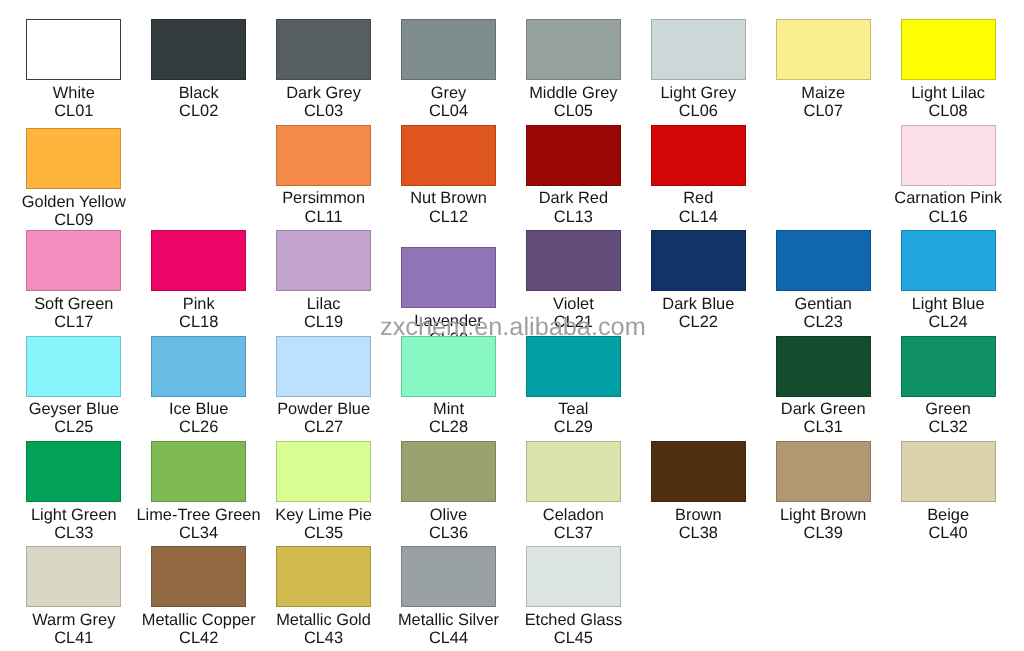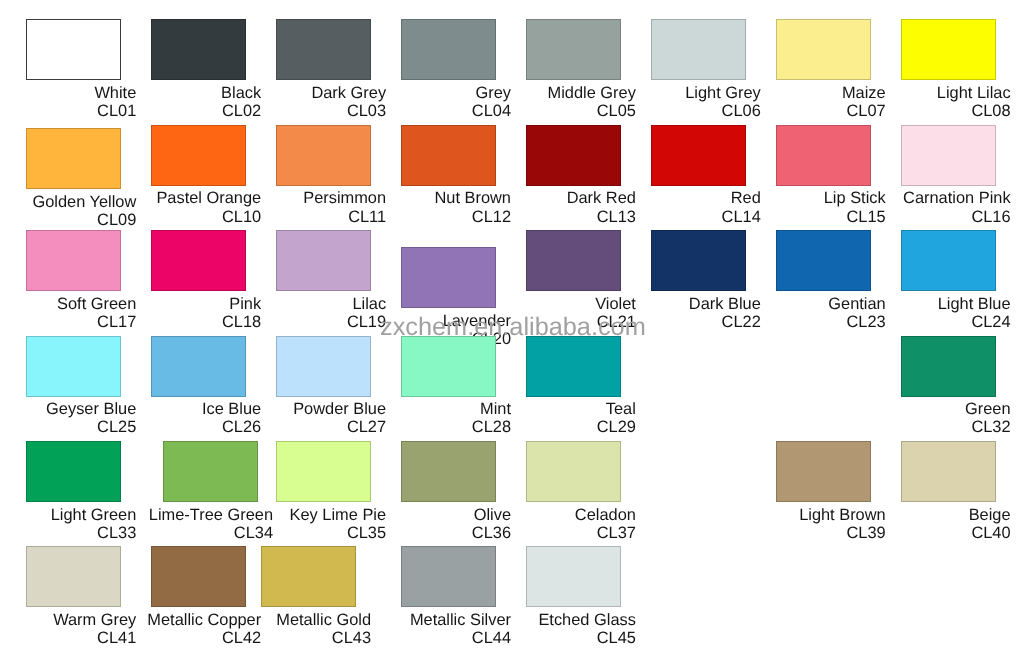--- a/index.html
+++ b/index.html
@@ -1,19 +1,19 @@
 <!DOCTYPE html>
 <html><head>
 <meta charset="utf-8">
 <title>Colour Chart</title>
 <style>
   html,body{margin:0;padding:0;width:1024px;height:651px;background:#ffffff;overflow:hidden}
   body{font-family:"Liberation Sans",sans-serif;-webkit-font-smoothing:antialiased;text-rendering:geometricPrecision}
   #chart{position:relative;width:1024px;height:651px;background:#ffffff}
-  .cell{position:absolute;width:125px;text-align:right}
+  .cell{position:absolute;width:125px;text-align:center}
   .swatch{width:95px;height:61px;margin:0 auto;box-sizing:border-box;border:1px solid rgba(0,0,0,.2)}
   .label{font-size:16.4px;line-height:18.4px;color:#161616;white-space:nowrap}
   .swatch-name{margin-top:3.5px}
   #watermark{position:absolute;left:380px;top:315.4px;font-size:25.3px;line-height:25.3px;color:#a0a0a0;white-space:nowrap}
   .r0c0{left:11.30px;top:19.20px}
   .r0c1{left:136.20px;top:19.20px}
   .r0c2{left:261.10px;top:19.20px}
   .r0c3{left:386.00px;top:19.20px}
   .r0c4{left:510.90px;top:19.20px}
   .r0c5{left:635.80px;top:19.20px}
@@ -37,30 +37,30 @@
   .r2c7{left:885.60px;top:230.10px}
   .r3c0{left:11.30px;top:335.55px}
   .r3c1{left:136.20px;top:335.55px}
   .r3c2{left:261.10px;top:335.55px}
   .r3c3{left:386.00px;top:335.55px}
   .r3c4{left:510.90px;top:335.55px}
   .r3c5{left:635.80px;top:335.55px}
   .r3c6{left:760.70px;top:335.55px}
   .r3c7{left:885.60px;top:335.55px}
   .r4c0{left:11.30px;top:441.00px}
-  .r4c1{left:148px;top:441.00px}
+  .r4c1{left:136px;top:441.00px}
   .r4c2{left:261.10px;top:441.00px}
   .r4c3{left:386.00px;top:441.00px}
   .r4c4{left:510.90px;top:441.00px}
   .r4c5{left:635.80px;top:441.00px}
   .r4c6{left:760.70px;top:441.00px}
   .r4c7{left:885.60px;top:441.00px}
   .r5c0{left:11.30px;top:546.45px}
   .r5c1{left:136.20px;top:546.45px}
-  .r5c2{left:246px;top:546.45px}
+  .r5c2{left:261px;top:546.45px}
   .r5c3{left:386.00px;top:546.45px}
   .r5c4{left:510.90px;top:546.45px}
 </style>
 </head>
 <body style="background: rgb(255, 255, 255);">
 
 <div id="chart">
   <div class="cell r0c0">
    <div class="swatch" style="background: rgb(255, 255, 255); border-color: rgb(60, 60, 60);"></div>
    <div class="label swatch-name">White</div>
@@ -99,50 +99,40 @@
   <div class="cell r0c7">
    <div class="swatch" style="background: rgb(253, 255, 0); border-color: rgba(0, 0, 0, 0.2);"></div>
    <div class="label swatch-name">Light Lilac</div>
    <div class="label swatch-code">CL08</div>
   </div>
   <div class="cell r1c0">
    <div class="swatch" style="background: rgb(255, 180, 60); border-color: rgba(0, 0, 0, 0.2);"></div>
    <div class="label swatch-name">Golden Yellow</div>
    <div class="label swatch-code">CL09</div>
   </div>
-  <div class="cell r1c1">
-   <div class="swatch" style="background: rgb(254, 102, 20); border-color: rgba(0, 0, 0, 0.2);"></div>
-   <div class="label swatch-name">Pastel Orange</div>
-   <div class="label swatch-code">CL10</div>
-  </div>
   <div class="cell r1c2">
    <div class="swatch" style="background: rgb(243, 138, 74); border-color: rgba(0, 0, 0, 0.2);"></div>
    <div class="label swatch-name">Persimmon</div>
    <div class="label swatch-code">CL11</div>
   </div>
   <div class="cell r1c3">
    <div class="swatch" style="background: rgb(222, 85, 29); border-color: rgba(0, 0, 0, 0.2);"></div>
    <div class="label swatch-name">Nut Brown</div>
    <div class="label swatch-code">CL12</div>
   </div>
   <div class="cell r1c4">
    <div class="swatch" style="background: rgb(154, 7, 7); border-color: rgba(0, 0, 0, 0.2);"></div>
    <div class="label swatch-name">Dark Red</div>
    <div class="label swatch-code">CL13</div>
   </div>
   <div class="cell r1c5">
    <div class="swatch" style="background: rgb(211, 6, 6); border-color: rgba(0, 0, 0, 0.2);"></div>
    <div class="label swatch-name">Red</div>
    <div class="label swatch-code">CL14</div>
   </div>
-  <div class="cell r1c6">
-   <div class="swatch" style="background: rgb(238, 98, 116); border-color: rgba(0, 0, 0, 0.2);"></div>
-   <div class="label swatch-name">Lip Stick</div>
-   <div class="label swatch-code">CL15</div>
-  </div>
   <div class="cell r1c7">
    <div class="swatch" style="background: rgb(252, 222, 233); border-color: rgba(0, 0, 0, 0.2);"></div>
    <div class="label swatch-name">Carnation Pink</div>
    <div class="label swatch-code">CL16</div>
   </div>
   <div class="cell r2c0">
    <div class="swatch" style="background: rgb(244, 142, 191); border-color: rgba(0, 0, 0, 0.2);"></div>
    <div class="label swatch-name">Soft Green</div>
    <div class="label swatch-code">CL17</div>
   </div>
@@ -199,20 +189,25 @@
   <div class="cell r3c3">
    <div class="swatch" style="background: rgb(135, 248, 195); border-color: rgba(0, 0, 0, 0.2);"></div>
    <div class="label swatch-name">Mint</div>
    <div class="label swatch-code">CL28</div>
   </div>
   <div class="cell r3c4">
    <div class="swatch" style="background: rgb(2, 161, 163); border-color: rgba(0, 0, 0, 0.2);"></div>
    <div class="label swatch-name">Teal</div>
    <div class="label swatch-code">CL29</div>
   </div>
+  <div class="cell r3c6">
+   <div class="swatch" style="background: rgb(19, 77, 46); border-color: rgba(0, 0, 0, 0.2);"></div>
+   <div class="label swatch-name">Dark Green</div>
+   <div class="label swatch-code">CL31</div>
+  </div>
   <div class="cell r3c7">
    <div class="swatch" style="background: rgb(16, 144, 102); border-color: rgba(0, 0, 0, 0.2);"></div>
    <div class="label swatch-name">Green</div>
    <div class="label swatch-code">CL32</div>
   </div>
   <div class="cell r4c0">
    <div class="swatch" style="background: rgb(1, 162, 88); border-color: rgba(0, 0, 0, 0.2);"></div>
    <div class="label swatch-name">Light Green</div>
    <div class="label swatch-code">CL33</div>
   </div>
@@ -229,20 +224,25 @@
   <div class="cell r4c3">
    <div class="swatch" style="background: rgb(153, 163, 111); border-color: rgba(0, 0, 0, 0.2);"></div>
    <div class="label swatch-name">Olive</div>
    <div class="label swatch-code">CL36</div>
   </div>
   <div class="cell r4c4">
    <div class="swatch" style="background: rgb(219, 228, 171); border-color: rgba(0, 0, 0, 0.2);"></div>
    <div class="label swatch-name">Celadon</div>
    <div class="label swatch-code">CL37</div>
   </div>
+  <div class="cell r4c5">
+   <div class="swatch" style="background: rgb(79, 47, 16); border-color: rgba(0, 0, 0, 0.2);"></div>
+   <div class="label swatch-name">Brown</div>
+   <div class="label swatch-code">CL38</div>
+  </div>
   <div class="cell r4c6">
    <div class="swatch" style="background: rgb(177, 151, 114); border-color: rgba(0, 0, 0, 0.2);"></div>
    <div class="label swatch-name">Light Brown</div>
    <div class="label swatch-code">CL39</div>
   </div>
   <div class="cell r4c7">
    <div class="swatch" style="background: rgb(218, 211, 174); border-color: rgba(0, 0, 0, 0.2);"></div>
    <div class="label swatch-name">Beige</div>
    <div class="label swatch-code">CL40</div>
   </div>

